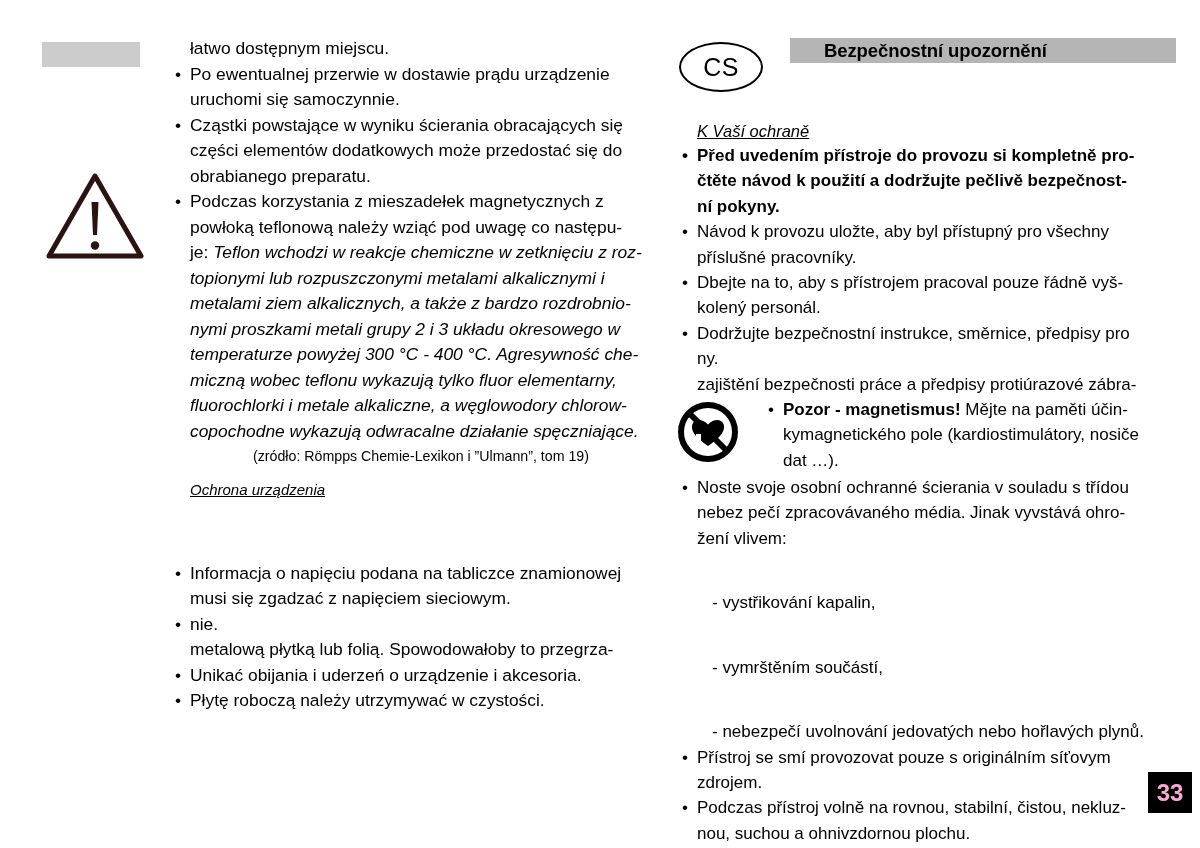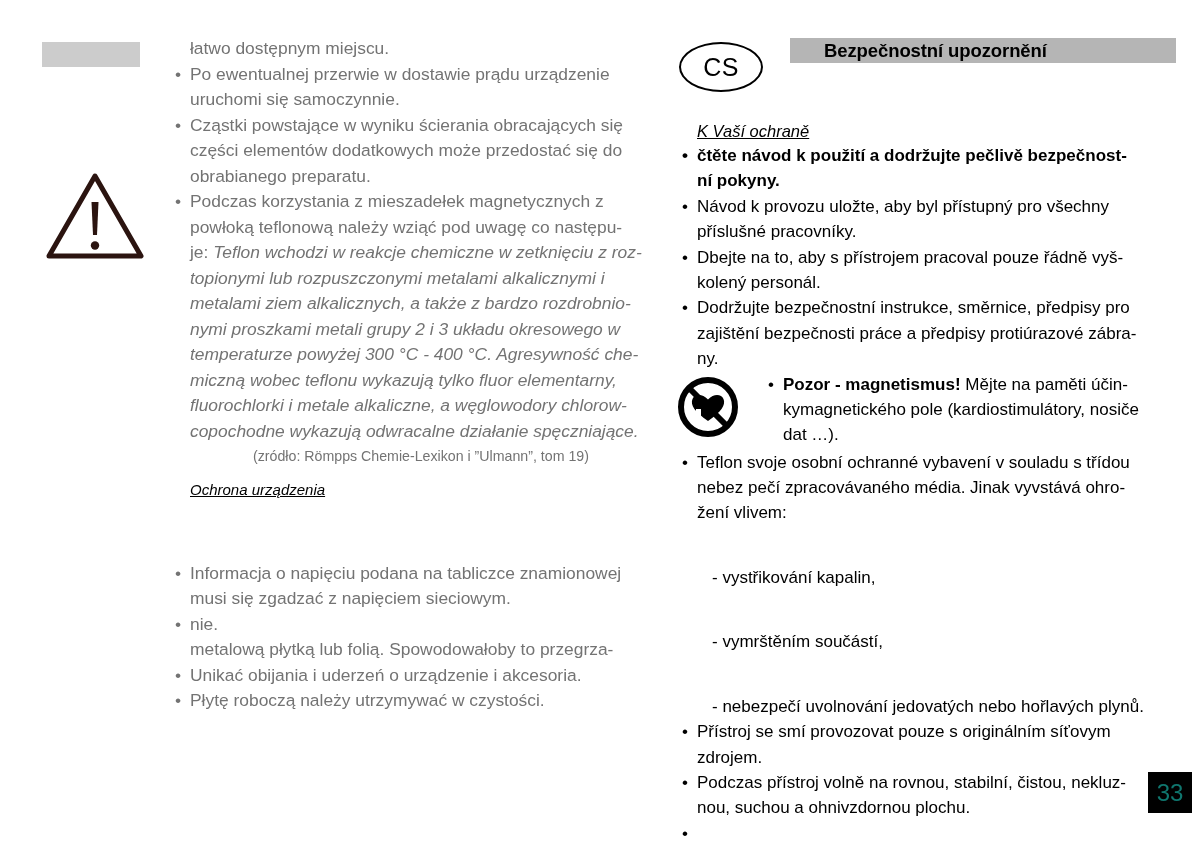--- a/index.html
+++ b/index.html
@@ -36,21 +36,21 @@
 
   
   #pl-column {
     position: absolute;
     left: 172px; top: 36px;
     width: 498px;
   }
   .pl-line {
     font-size: 17.4px;
     line-height: 25.5px;
-    color: #737373;
+    color: #000000;
     white-space: nowrap;
   }
   .pl-para {
     position: relative;
     margin: 0;
     padding: 0 0 0 18px;
   }
   .pl-para.nobullet { padding-left: 18px; }
   .pl-bullet {
     position: absolute;
@@ -162,23 +162,23 @@
   #page-number-badge {
     position: absolute;
     left: 1148px; top: 772px;
     width: 44px; height: 41px;
     background: #000000;
     display: flex;
     align-items: center;
     justify-content: center;
   }
   #page-number-label {
-    color: #0f766e;
+    color: #f9a8d4;
     font-size: 24px;
-    font-weight: normal;
+    font-weight: bold;
     line-height: 1;
     text-align: center;
   }
 </style>
 </head>
 <body>
 
 <div id="left-margin">
   <div id="pl-header-bar"></div>
   <div id="warning-triangle">
@@ -299,20 +299,21 @@
 
   <div style="height:83px;"></div>
 
   <div class="cs-para" style="padding-left:17px;">
     <span class="cs-sectionhead">K Vaší ochraně</span>
   </div>
 
   <div>
     <div class="cs-para cs-line bold">
       <span class="cs-bullet">•</span>
+      <span>Před uvedením přístroje do provozu si kompletně pro-</span>
     </div>
     <div class="cs-para cs-line bold">
       <span>čtěte návod k použití a dodržujte pečlivě bezpečnost-</span>
     </div>
     <div class="cs-para cs-line bold">
       <span>ní pokyny.</span>
     </div>
   </div>
 
   <div>
@@ -328,24 +329,24 @@
       <span>Dbejte na to, aby s přístrojem pracoval pouze řádně vyš-</span>
     </div>
     <div class="cs-para cs-line">
       <span>kolený personál.</span>
     </div>
     <div class="cs-para cs-line">
       <span class="cs-bullet">•</span>
       <span>Dodržujte bezpečnostní instrukce, směrnice, předpisy pro</span>
     </div>
     <div class="cs-para cs-line">
+      <span>ny.</span>
+    </div>
+    <div class="cs-para cs-line">
       <span>zajištění bezpečnosti práce a předpisy protiúrazové zábra-</span>
-    </div>
-    <div class="cs-para cs-line">
-      <span>ny.</span>
     </div>
   </div>
 
   <div id="magnet-block">
     <div id="magnet-icon">
       <svg width="62" height="62" viewBox="0 0 62 62" xmlns="http://www.w3.org/2000/svg">
         <circle cx="31" cy="31" r="27" fill="none" stroke="#000" stroke-width="6"></circle>
         <path d="M31 45 C18 36 13 29 15.5 23 C17.5 18 25 17 31 23.5 C37 17 44.5 18 46.5 23 C49 29 44 36 31 45 Z" fill="#000"></path>
         <rect x="19" y="33" width="5" height="11" fill="#fff"></rect>
         <line x1="12" y1="12" x2="50" y2="50" stroke="#000" stroke-width="6"></line>
@@ -361,21 +362,21 @@
       </div>
       <div class="cs-para cs-line">
         <span>dat …).</span>
       </div>
     </div>
   </div>
 
   <div>
     <div class="cs-para cs-line">
       <span class="cs-bullet">•</span>
-      <span>Teflon svoje osobní ochranné vybavení v souladu s třídou</span>
+      <span>Noste svoje osobní ochranné ścierania v souladu s třídou</span>
     </div>
     <div class="cs-para cs-line">
       <span>nebez pečí zpracovávaného média. Jinak vyvstává ohro-</span>
     </div>
     <div class="cs-para cs-line">
       <span>žení vlivem:</span>
     </div>
     <div class="cs-para cs-line indent-dash">
       <span>- vystřikování kapalin,</span>
     </div>

